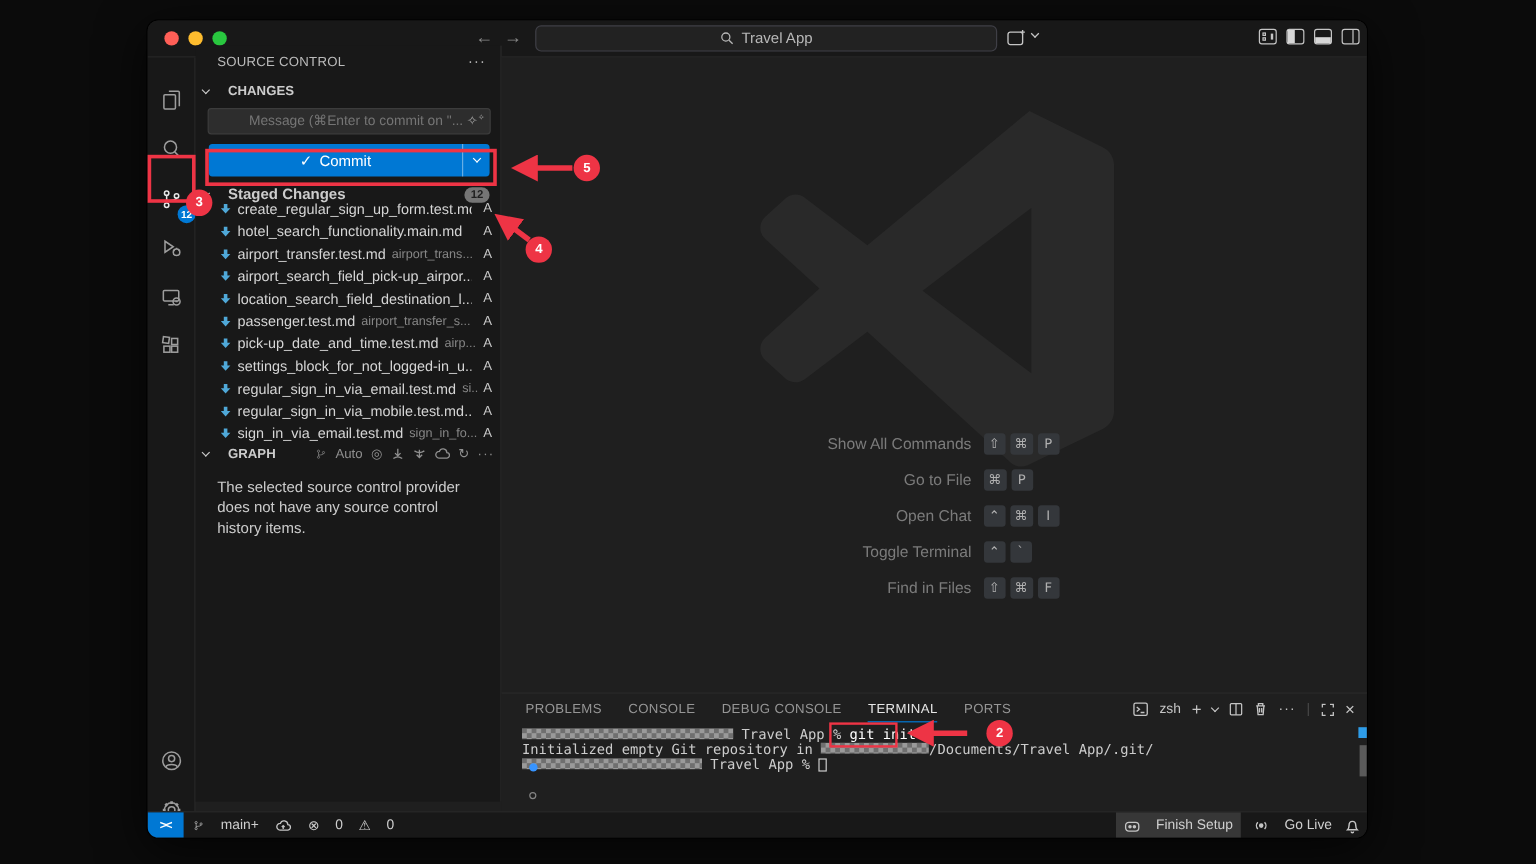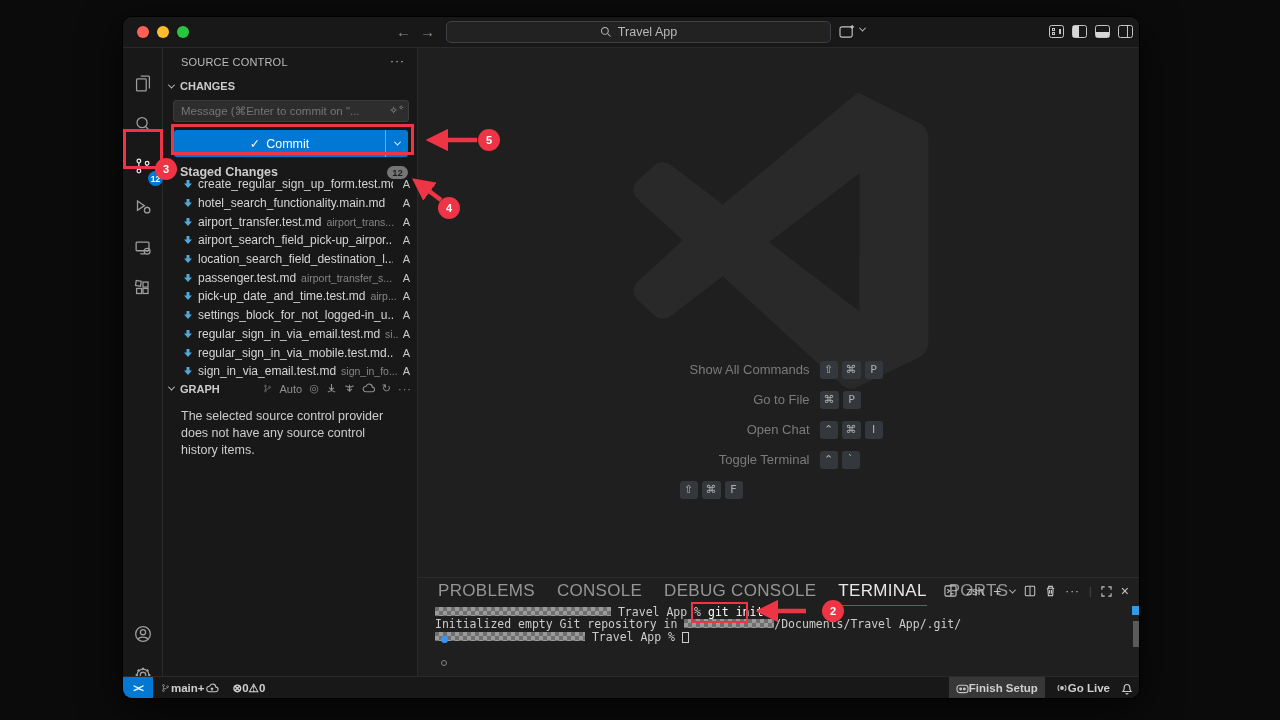--- a/index.html
+++ b/index.html
@@ -22,31 +22,31 @@
   .activitybar { position:absolute; left:0; top:31px; width:40px; height:630px;
     background:#181818; border-right:1px solid #2a2a2a; }
   .ab-item { position:absolute; left:4px; width:32px; height:32px; display:flex;
     align-items:center; justify-content:center; color:#9d9d9d; }
   .ab-item svg { stroke:#9d9d9d; fill:none; stroke-width:1.4; }
   .ab-item.active svg { stroke:#e7e7e7; }
   .ab-badge { position:absolute; right:-4px; bottom:-4px; min-width:15px; height:15px;
     background:#0078d4; border-radius:8px; color:#fff; font-size:8.5px; font-weight:700;
     display:flex; align-items:center; justify-content:center; padding:0 2px; }
   
-  .sidebar { position:absolute; left:40px; top:31px; width:255px; height:630px;
+  .sidebar { position:absolute; left:40px; top:21px; width:255px; height:630px;
     background:#181818; border-right:1px solid #2a2a2a; color:#cccccc; }
   .sb-title { position:absolute; left:18px; top:8px; font-size:11px; color:#bbbbbb; letter-spacing:.2px; }
   .more-dots { color:#c5c5c5; letter-spacing:1px; font-size:12px; }
-  .sec-hdr { position:absolute; font-size:11px; font-weight:700; color:#cccccc; display:flex; align-items:center; gap:6px; }
+  .sec-hdr { position:absolute; font-size:11px; font-weight:700; color:#cccccc; display:flex; align-items:center; gap:16px; }
   .chev { display:inline-block; width:5px; height:5px; border-right:1.3px solid currentColor;
     border-bottom:1.3px solid currentColor; transform:rotate(45deg) translate(-1px,-1px); }
   .msg-wrap { position:absolute; left:10px; top:52px; width:236px; height:22px; }
   .msg-wrap input { width:100%; height:100%; background:#2d2d2d; border:1px solid #3c3c3c;
     border-radius:3px; color:#989898; font-size:11.5px; padding:0 22px 0 7px; outline:none;
-    font-family:"Liberation Sans", sans-serif; }
+    font-family:"Liberation Sans", sans-serif;text-align:right; }
   .sparkle { position:absolute; right:5px; top:4px; color:#9d9d9d; font-size:11px; }
   .commit-btn { position:absolute; left:11px; top:82px; width:234px; height:27px;
     background:#0078d4; border-radius:3px; display:flex; color:#ffffff; font-size:12.5px; }
   .commit-main { flex:1; display:flex; align-items:center; justify-content:center; gap:6px; }
   .commit-split { width:23px; border-left:1px solid rgba(255,255,255,.4);
     display:flex; align-items:center; justify-content:center; }
   .badge-pill { min-width:21px; height:13px; background:#757575; border-radius:7px;
     color:#1f1f1f; font-size:9.5px; font-weight:700; display:flex; align-items:center; justify-content:center; }
   .files { position:absolute; left:0; top:127px; width:255px; }
   .file-row { height:18.7px; display:flex; align-items:center; padding:0 8px 0 20px; gap:5px; }
@@ -64,38 +64,38 @@
   .sc-row { display:flex; align-items:center; justify-content:center; margin-bottom:11px; height:19px; }
   .sc-label { width:280px; text-align:right; color:#7b7b7b; font-size:13px; padding-right:10px; }
   .sc-keys { width:200px; display:flex; gap:4px; }
   .kbd { min-width:18px; height:18px; background:#34373b; border-radius:3px; color:#b0b0b0;
     font-size:11px; font-family:"DejaVu Sans", sans-serif; display:inline-flex;
     align-items:center; justify-content:center; padding:0 4px; }
   
   .panel { position:absolute; left:0; top:529px; width:723px; height:101px;
     background:#1f1f1f; border-top:1px solid #2a2a2a; }
   .ptabs { position:absolute; left:20px; top:0; height:26px; display:flex; gap:22px; align-items:center; }
-  .ptab { font-size:17px; color:#969696; letter-spacing:.3px; padding:4px 0; }
+  .ptab { font-size:11px; color:#969696; letter-spacing:.3px; padding:4px 0; }
   .ptab.active { color:#e7e7e7; border-bottom:1.5px solid #0078d4; }
   .ptools { position:absolute; right:12px; top:0; height:26px; display:flex; gap:9px;
     align-items:center; color:#c5c5c5; font-size:11.5px; }
   .term { position:absolute; left:17px; top:28px; font-family:"DejaVu Sans Mono", monospace;
     font-size:11.5px; line-height:12.3px; color:#cccccc; white-space:nowrap; }
   .redact { display:inline-block; height:9px; vertical-align:baseline;
     background:repeating-conic-gradient(#9a9a9a 0% 25%, #6f6f6f 0% 50%) 0 0/8px 8px; }
   .deco { position:absolute; left:6px; width:7px; height:7px; border-radius:50%; }
   .cursor { display:inline-block; width:7px; height:11px; border:1px solid #cccccc; vertical-align:-2px; }
   .scrollzone { position:absolute; right:1px; top:26px; width:8px; height:70px; }
   
   .statusbar { position:absolute; left:0; bottom:0; width:100%; height:22px; background:#181818;
     border-top:1px solid #2a2a2a; color:#cfcfcf; font-size:11.5px; }
   .sb-left { position:absolute; left:0; top:0; height:22px; display:flex; align-items:center; }
   .remote-ind { width:30px; height:22px; background:#0078d4; color:#fff; display:flex;
     align-items:center; justify-content:center; font-size:10px; font-weight:700; letter-spacing:-1px; }
-  .sb-item { display:flex; align-items:center; gap:0; padding:0 7px; height:22px;font-weight:bold; }
+  .sb-item { display:flex; align-items:center; gap:13px; padding:0 7px; height:22px; }
   .sb-right { position:absolute; right:6px; top:0; height:22px; display:flex; align-items:center; gap:4px; }
   .sb-item.hl { background:#373737; }
   
   .anno-box { position:absolute; border:3px solid #ee3445; pointer-events:none; }
   .anno-circle { position:absolute; width:22px; height:22px; border-radius:50%; background:#ee3445;
     color:#fff; font-size:11px; font-weight:700; display:flex; align-items:center;
     justify-content:center; pointer-events:none; }
   .anno-svg { position:absolute; left:0; top:0; pointer-events:none; }
   .mini { stroke:#c5c5c5; fill:none; stroke-width:1.2; }
 </style>
@@ -396,20 +396,21 @@
 
         <div class="sc-row">
           <span class="sc-label">Toggle Terminal</span>
           <span class="sc-keys">
             <span class="kbd">⌃</span>
             <span class="kbd">`</span>
           </span>
         </div>
 
         <div class="sc-row">
+          <span class="sc-label">Find in Files</span>
           <span class="sc-keys">
             <span class="kbd">⇧</span>
             <span class="kbd">⌘</span>
             <span class="kbd">F</span>
           </span>
         </div>
       </div>
 
     <div class="panel">
       <div class="ptabs">

